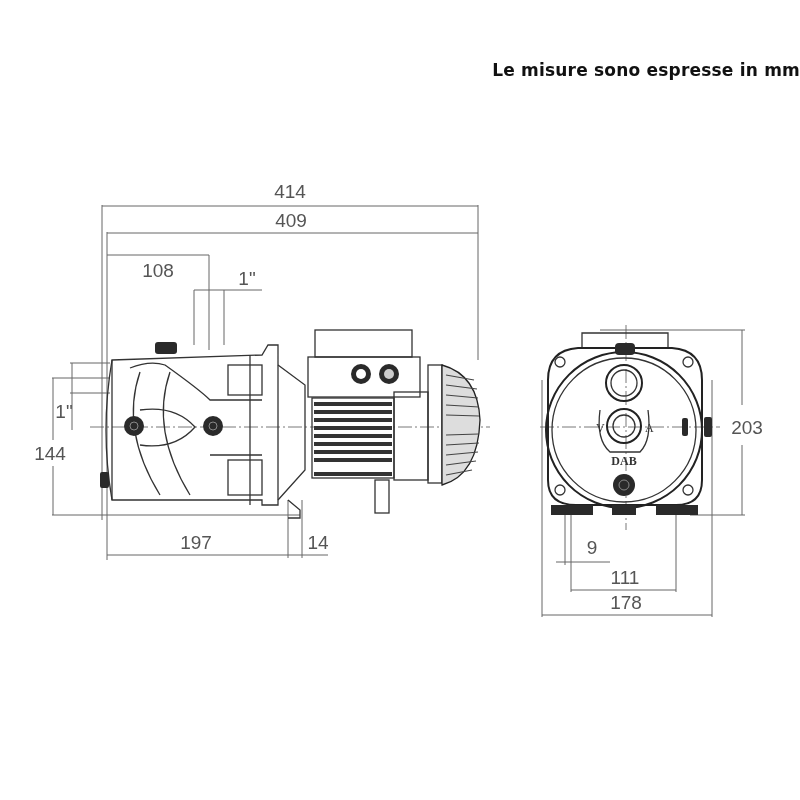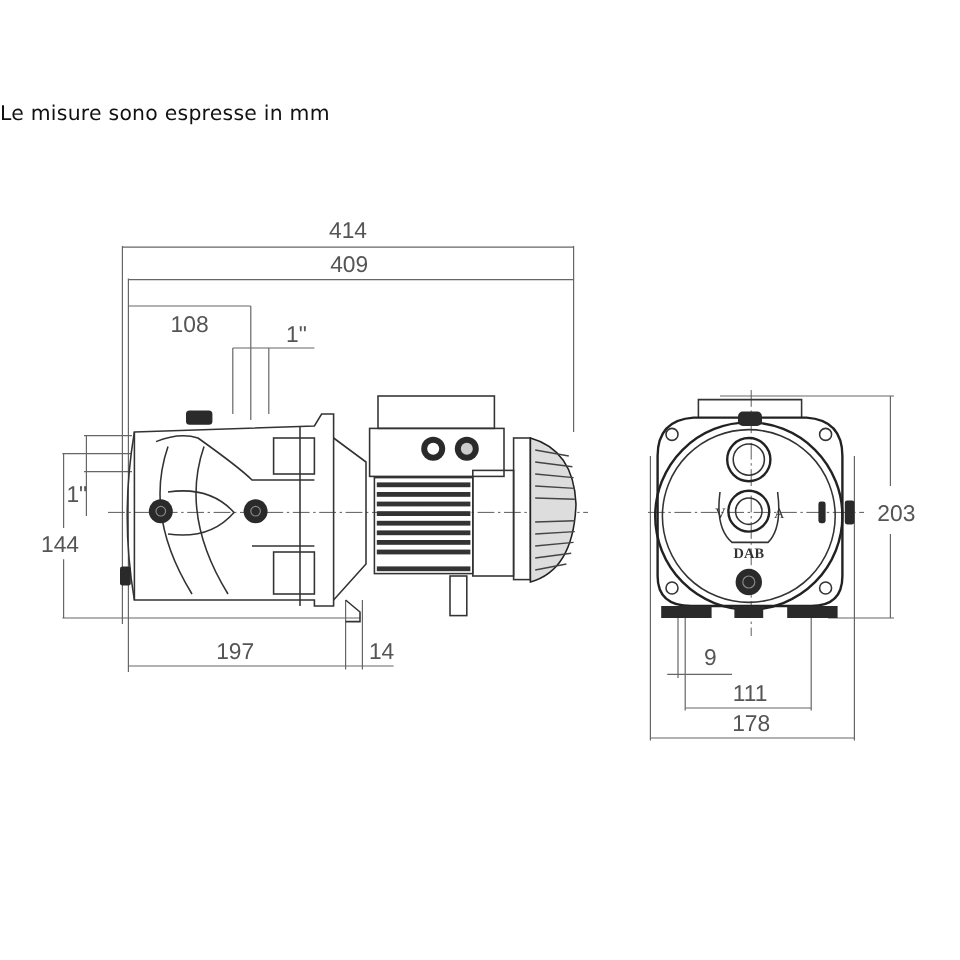--- a/index.html
+++ b/index.html
@@ -1,17 +1,17 @@
 <!DOCTYPE html>
 <html><head>
 <meta charset="utf-8">
 <style>
   html, body { margin:0; padding:0; background:#ffffff; }
   body { width:800px; height:800px; position:relative; overflow:hidden; font-family:"DejaVu Sans", sans-serif; }
-  .title { position:absolute; left:0; top:60px; width:800px; text-align:left; font-weight:normal; font-size:17px; color:#111; letter-spacing:0.2px;margin-top:25px; }
+  .title { position:absolute; left:0; top:60px; width:800px; text-align:right; font-weight:bold; font-size:17px; color:#111; letter-spacing:0.2px; }
   svg.drawing { position:absolute; left:0; top:0; }
   .dim { font-family:"Liberation Sans", sans-serif; font-size:19px; fill:#555; }
   .ln { stroke:#666; stroke-width:1; fill:none; }
   .body { stroke:#333; stroke-width:1.3; fill:none; }
   .thick { stroke:#222; stroke-width:2; fill:none; }
   .dark { fill:#2a2a2a; }
   .center { stroke:#555; stroke-width:0.8; stroke-dasharray:14 3 2 3; fill:none; }
 </style>
 </head>
 <body>

